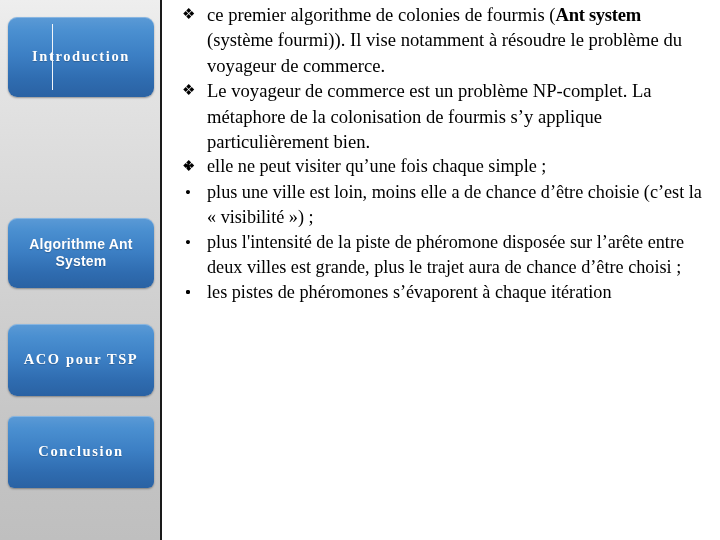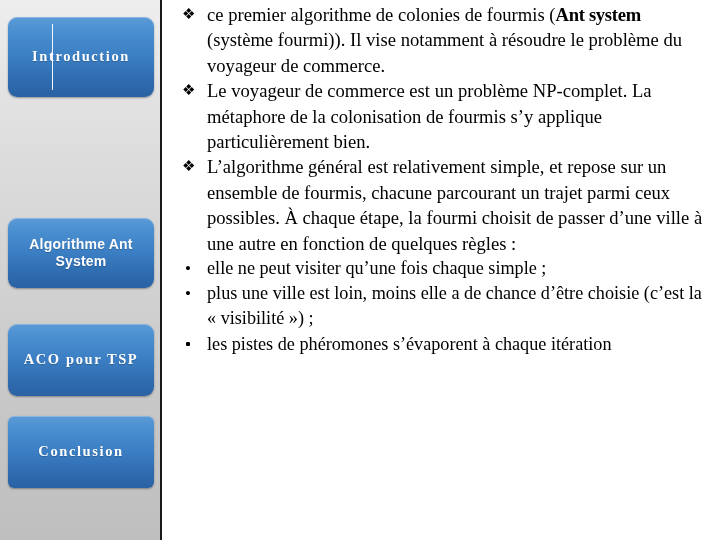--- a/index.html
+++ b/index.html
@@ -169,22 +169,22 @@
       <span class="lbl">Conclusion</span>
     </div>
 
     <div class="caret"></div>
   </div>
 
   <div class="content">
     <ul class="blist" id="bullet-list">
         <li class="bitem lvl1"><span class="bullet">❖</span><span><span>ce premier algorithme de colonies de fourmis (</span><span class="em-anti">Ant system</span><span> (système fourmi)). Il vise notamment à résoudre le problème du voyageur de commerce.</span></span></li>
         <li class="bitem lvl1"><span class="bullet">❖</span><span>Le voyageur de commerce est un problème NP-complet. La métaphore de la colonisation de fourmis s’y applique particulièrement bien.</span></li>
-        <li class="bitem lvl1"><span class="bullet">❖</span><span>L’algorithme général est relativement simple, et repose sur un ensemble de fourmis, chacune parcourant un trajet parmi ceux possibles. À chaque étape, la fourmi choisit de passer d’une ville à une autre en fonction de quelques règles :</span></li>
+        <li class="bitem lvl1"><span class="bullet">❖</span></li>
         <li class="bitem lvl2"><span class="bullet">•</span><span>elle ne peut visiter qu’une fois chaque simple ;</span></li>
         <li class="bitem lvl2"><span class="bullet">•</span><span>plus une ville est loin, moins elle a de chance d’être choisie (c’est la « visibilité ») ;</span></li>
-        <li class="bitem lvl2"><span class="bullet">•</span></li>
+        <li class="bitem lvl2"><span class="bullet">•</span><span>plus l'intensité de la piste de phéromone disposée sur l’arête entre deux villes est grande, plus le trajet aura de chance d’être choisi ;</span></li>
         <li class="bitem lvl2"><span class="bullet">•</span></li>
         <li class="bitem lvl2"><span class="bullet">•</span><span>les pistes de phéromones s’évaporent à chaque itération</span></li>
       </ul>
   </div>
 
 </div>
 
 </body></html>

